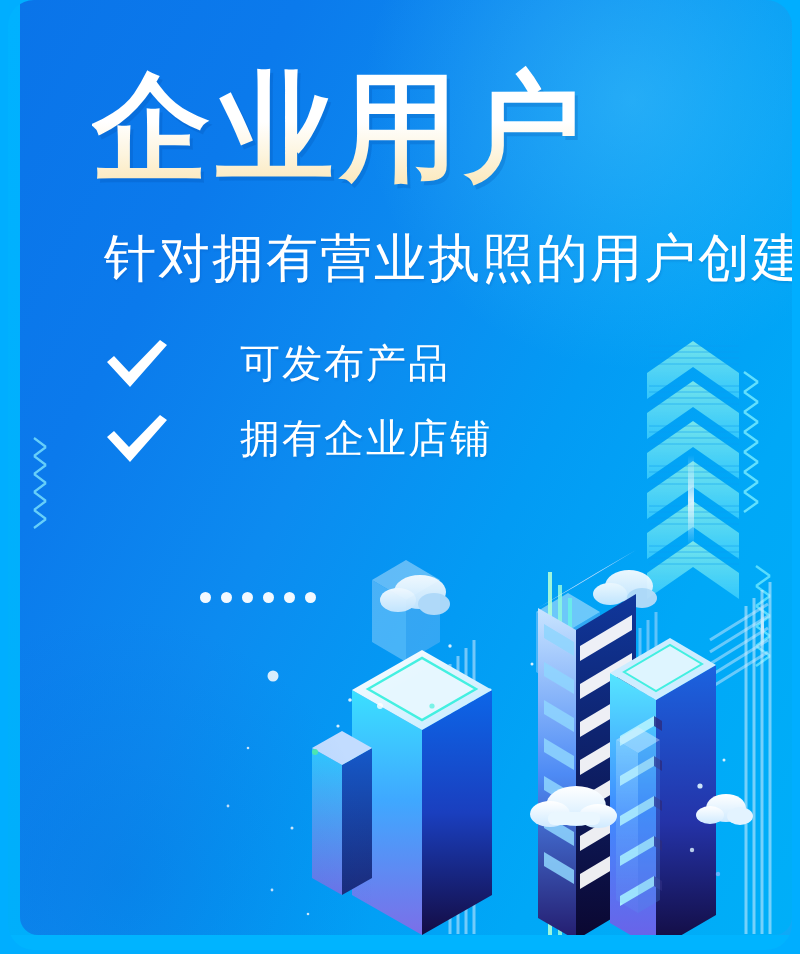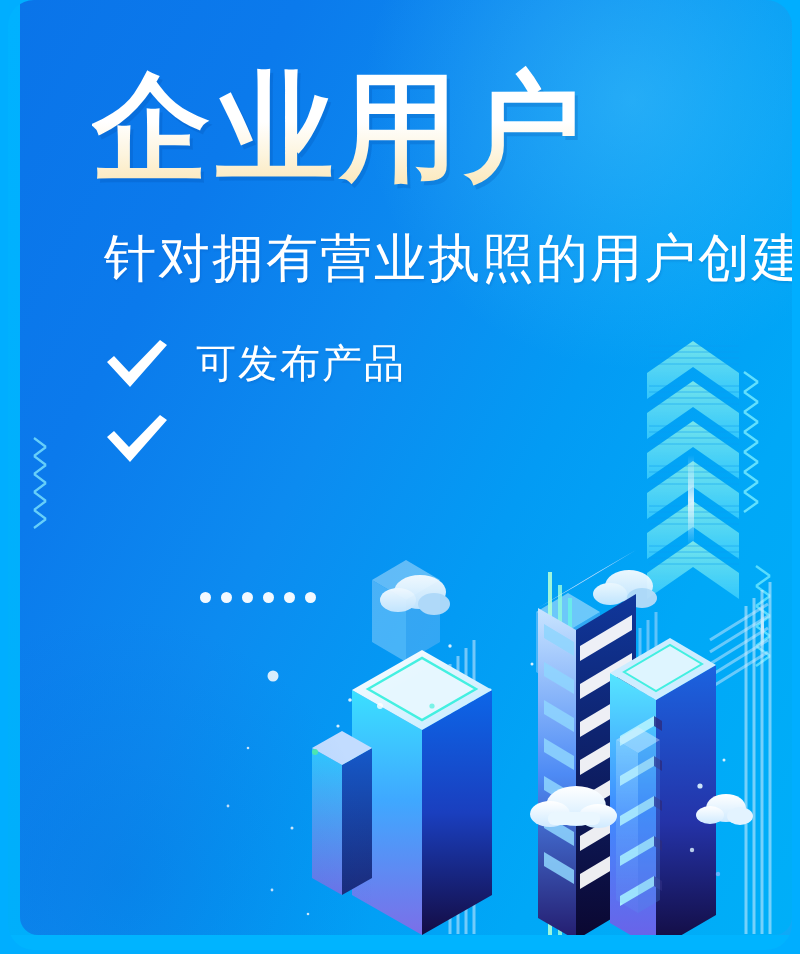--- a/index.html
+++ b/index.html
@@ -44,21 +44,21 @@
   .subtitle{position:absolute;left:84px;top:224px;
      font-size:52px;letter-spacing:2px;color:#FFFFFF;white-space:nowrap;
      text-shadow:1px 2px 2px rgba(0,70,160,.17);}
 
   
   .features{position:absolute;left:84px;top:326px;}
   .frow{display:flex;align-items:center;height:75px;}
   .check{width:66px;height:52px;flex:0 0 66px;margin-right:26px;position:relative;}
   .check svg{position:absolute;left:0;top:0;}
   .flabel{font-size:40px;letter-spacing:2px;color:#fff;white-space:nowrap;
-          text-shadow:1px 2px 2px rgba(0,70,160,.15);}
+          text-shadow:1px 2px 2px rgba(0,70,160,.15);margin-left:44px;}
 
   .dots{position:absolute;left:180px;top:592px;display:flex;gap:10px;}
   .dots i{display:block;width:11px;height:11px;border-radius:50%;background:#fff;opacity:.95;}
 
   
   .strip{position:absolute;left:0;bottom:0;width:100%;height:15px;background:#00B4FF;}
 </style>
 </head>
 <body>
 
@@ -377,20 +377,21 @@
         <span class="flabel">可发布产品</span>
       </div>
 
 
       <div class="frow">
         <span class="check">
           <svg width="66" height="52" viewBox="0 0 66 52">
             <path d="M3 24 L10 18 L25 34 L56 2 L63 7 L26 49 Z" fill="#FFFFFF"></path>
           </svg>
         </span>
+        <span class="flabel">拥有企业店铺</span>
       </div>
     </div>
 
     <div class="dots">
       <i></i>
       <i></i>
       <i></i>
       <i></i>
       <i></i>
       <i></i>

